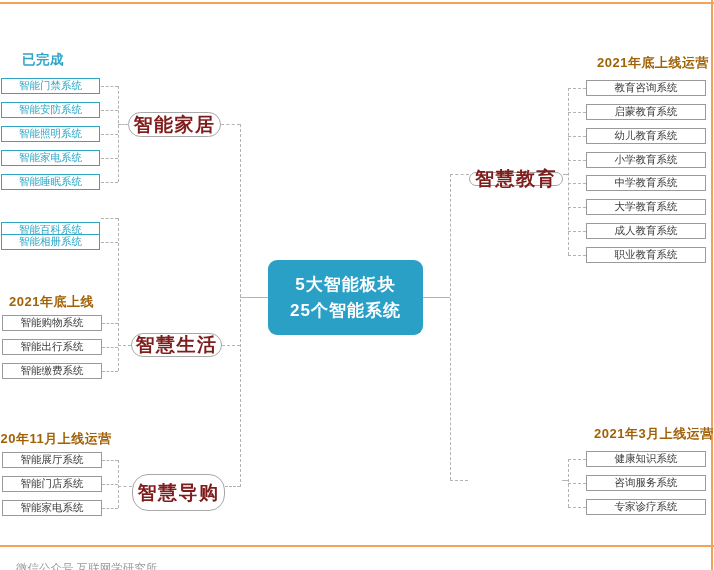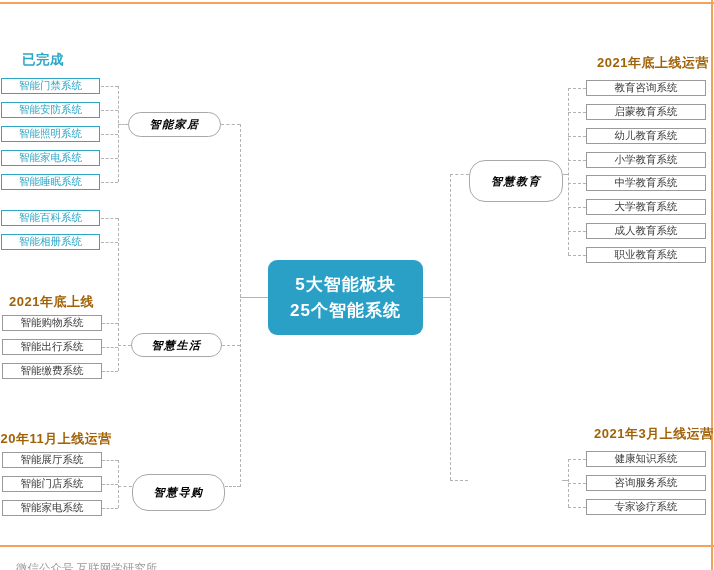--- a/index.html
+++ b/index.html
@@ -16,21 +16,21 @@
   
   .box{position:absolute;height:16px;background:#fff;box-sizing:border-box;
        display:flex;align-items:center;justify-content:center;
        font-size:10.5px;white-space:nowrap;}
   .box.teal{border:1.5px solid #2FA6C6;color:#2FA6C6;width:99px;left:1px;}
   .box.gray{border:1px solid #9a9a9a;color:#3a3a3a;width:100px;left:2px;}
   .box.grayR{border:1px solid #9a9a9a;color:#3a3a3a;width:120px;left:586px;}
   
   .pill{position:absolute;background:#fff;border:1.5px solid #a8a8a8;border-radius:16px;
         box-sizing:border-box;display:flex;align-items:center;justify-content:center;
-        color:#000000;font-weight:bold;font-size:11px;letter-spacing:1.5px;white-space:nowrap;font-style:italic;}
+        color:#7f1d1d;font-weight:bold;font-size:19px;letter-spacing:1.5px;white-space:nowrap;}
   
   .center-node{position:absolute;left:268px;top:260px;width:155px;height:75px;
         background:#2BA0C6;border-radius:9px;color:#fff;font-weight:bold;font-size:17px;
         display:flex;flex-direction:column;align-items:center;justify-content:center;
         line-height:1.5;letter-spacing:1px;}
   
   .hl{position:absolute;height:0;border-top:1.5px solid #b3b3b3;}
   .hl.dash{border-top-style:dashed;border-top-width:1px;}
   .vl{position:absolute;width:0;border-left:1px dashed #b3b3b3;}
   
@@ -53,29 +53,29 @@
   <div class="hdr" style="left:594px;top:425px">2021年3月上线运营</div>
 
   <div class="center-node">
     <span>5大智能板块</span>
     <span>25个智能系统</span>
   </div>
 
   <div class="pill" style="left:128px;top:112px;width:93px;height:25px">智能家居</div>
   <div class="pill" style="left:131px;top:333px;width:91px;height:24px">智慧生活</div>
   <div class="pill" style="left:132px;top:474px;width:93px;height:37px">智慧导购</div>
-  <div class="pill" style="left:469px;top:160px;width:94px;height:42px">智慧教育</div>
+  <div class="pill" style="left:469px;top:172px;width:94px;height:14px">智慧教育</div>
 
   <div class="box teal" style="top:78px">智能门禁系统</div>
   <div class="box teal" style="top:102px">智能安防系统</div>
   <div class="box teal" style="top:126px">智能照明系统</div>
   <div class="box teal" style="top:150px">智能家电系统</div>
   <div class="box teal" style="top:174px">智能睡眠系统</div>
 
-  <div class="box teal" style="top:210px">智能百科系统</div>
+  <div class="box teal" style="top:222px">智能百科系统</div>
   <div class="box teal" style="top:234px">智能相册系统</div>
 
   <div class="box gray" style="top:315px">智能购物系统</div>
   <div class="box gray" style="top:339px">智能出行系统</div>
   <div class="box gray" style="top:363px">智能缴费系统</div>
 
   <div class="box gray" style="top:452px">智能展厅系统</div>
   <div class="box gray" style="top:476px">智能门店系统</div>
   <div class="box gray" style="top:500px">智能家电系统</div>
 

